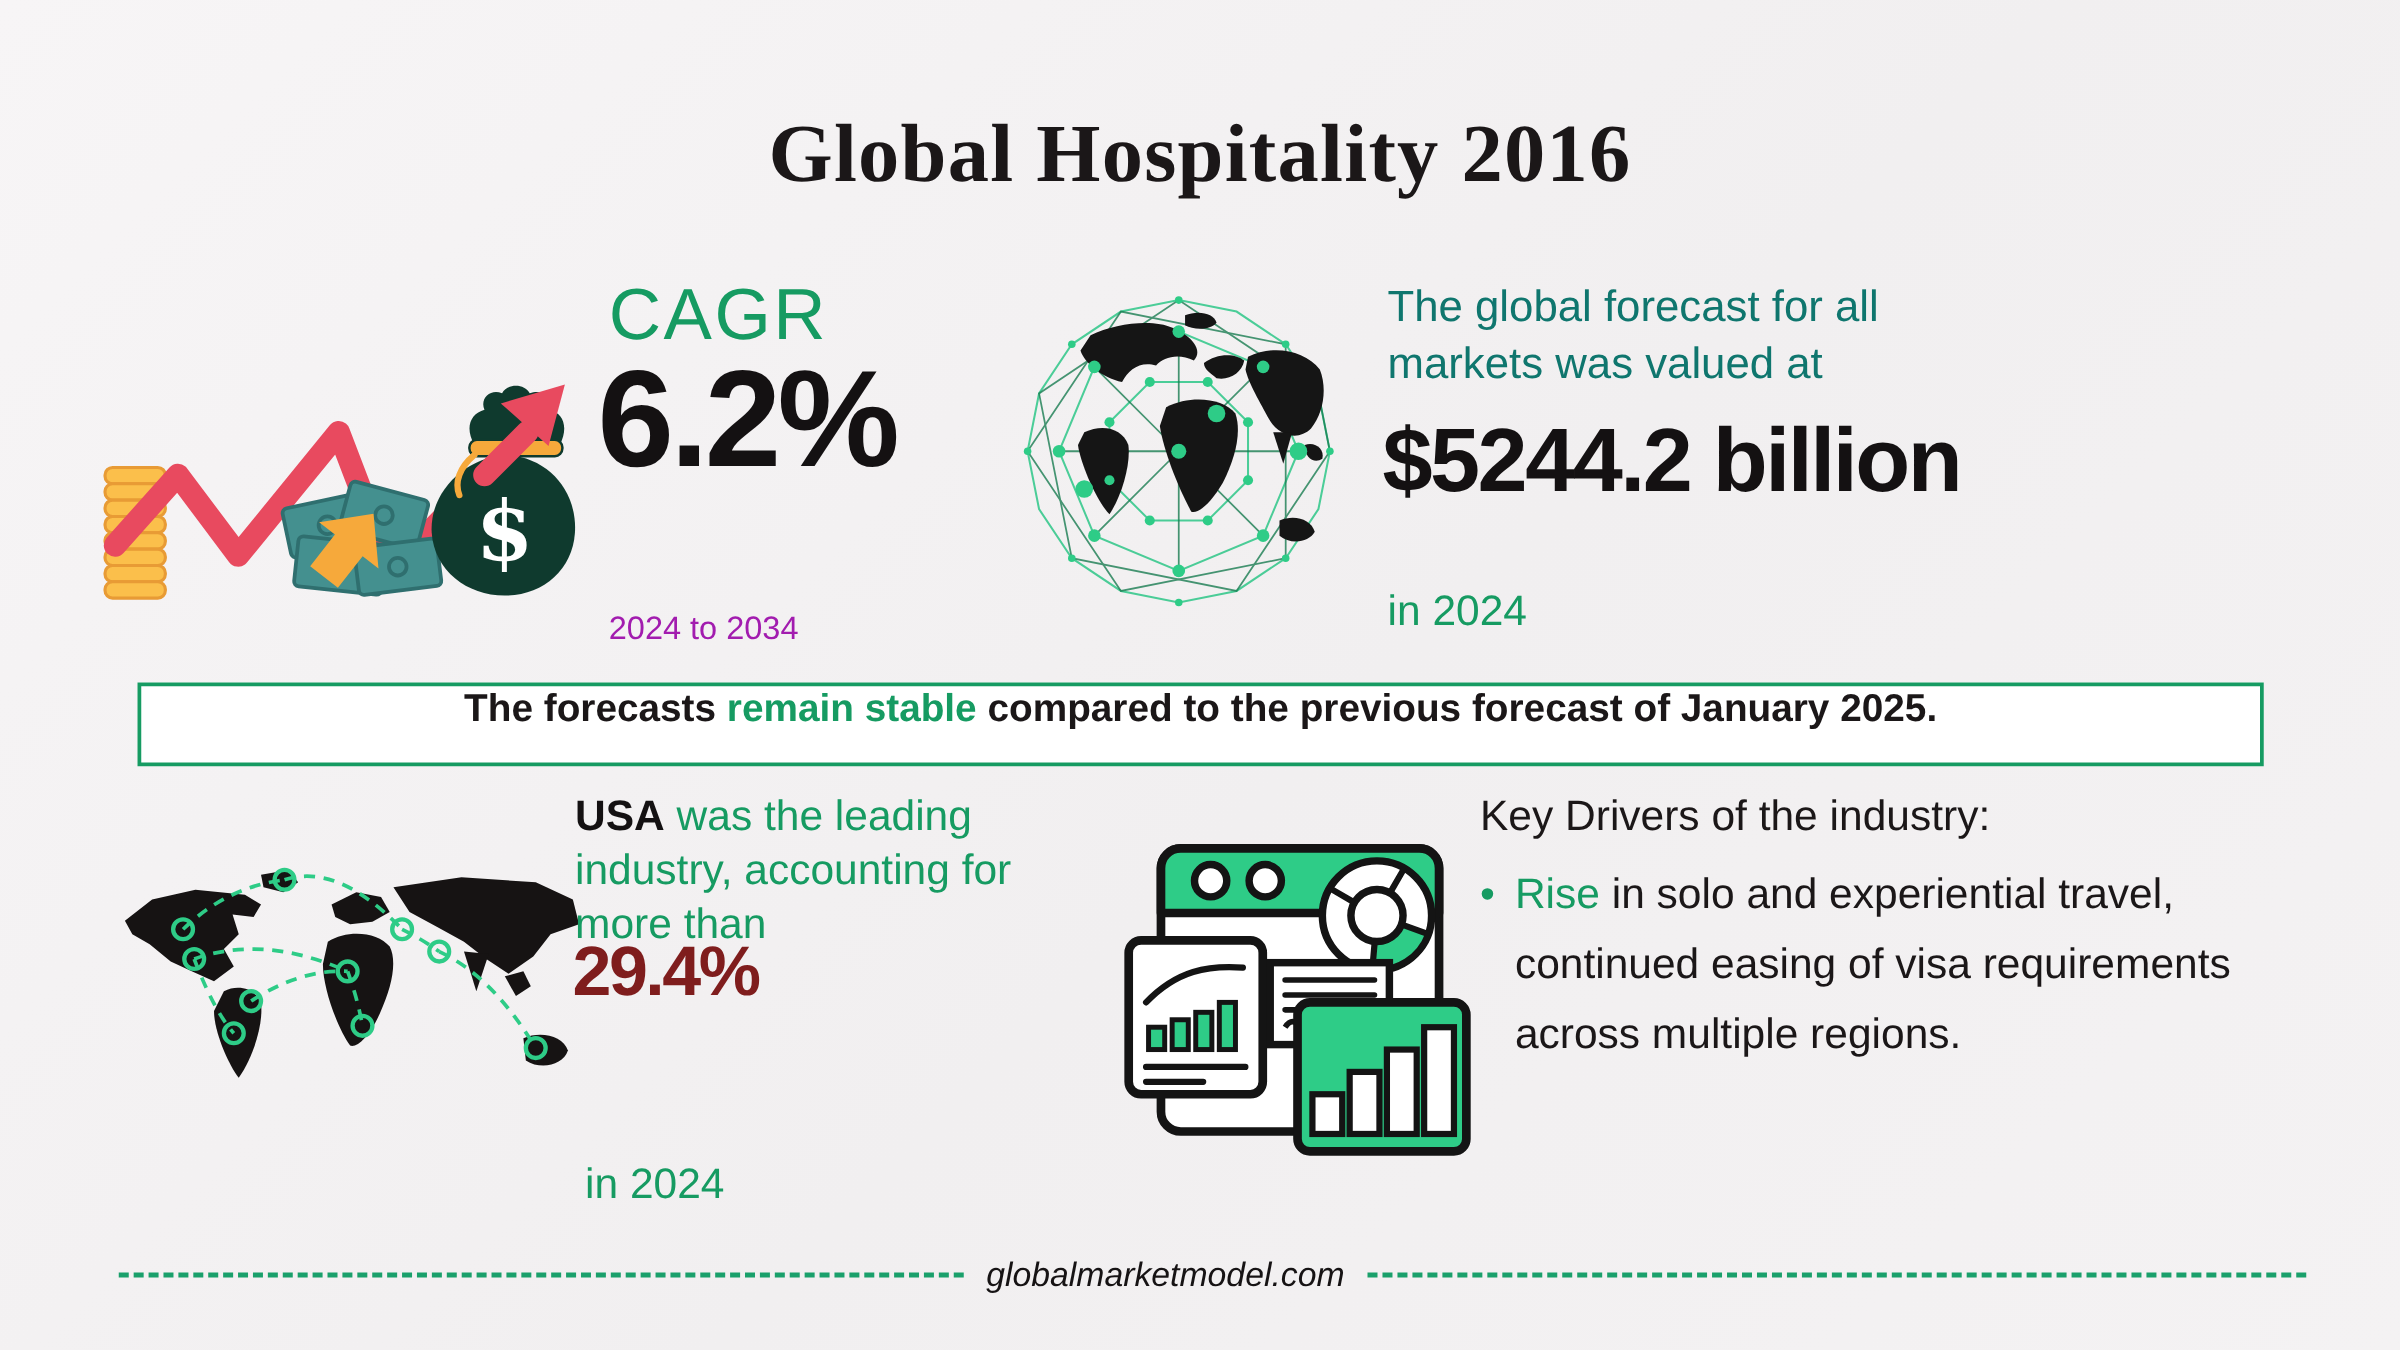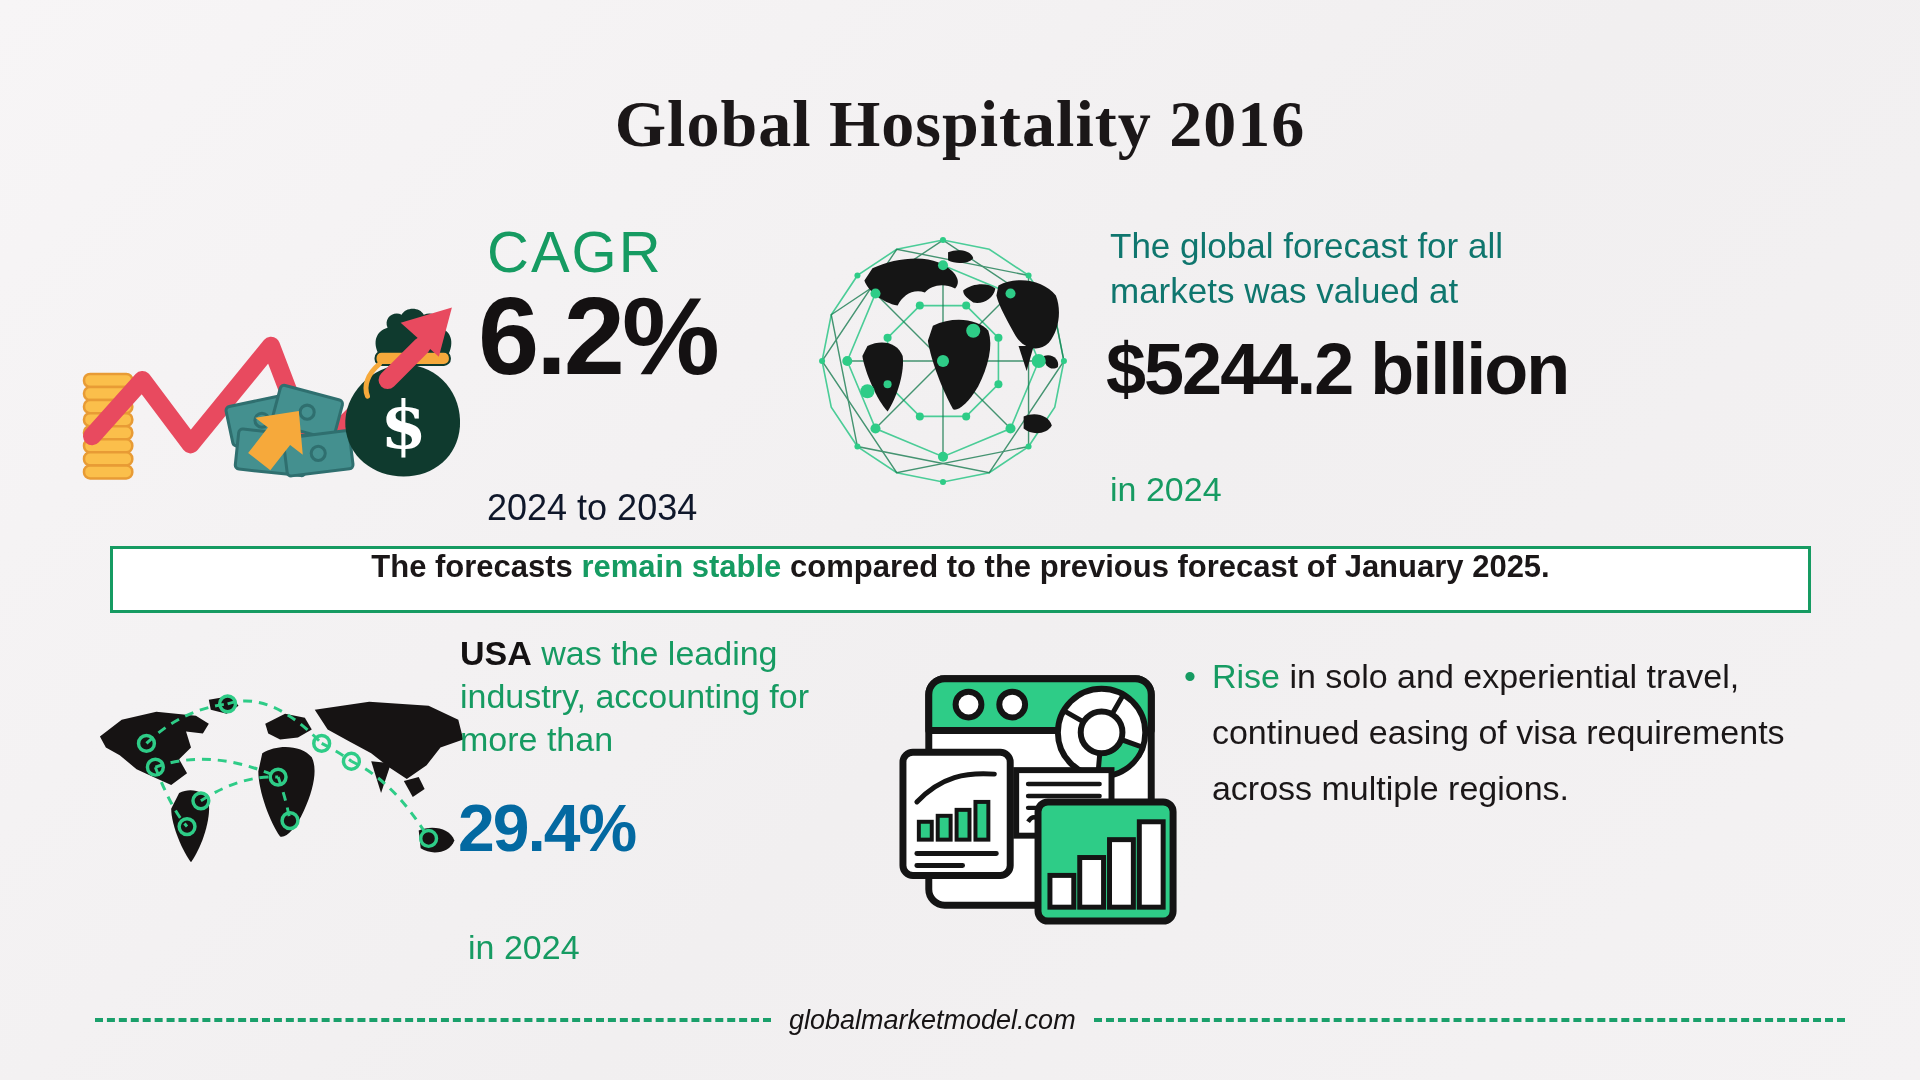--- a/index.html
+++ b/index.html
@@ -19,42 +19,42 @@
     font-family:"Liberation Serif", serif;
     font-weight:800;
     font-size:66px;
     letter-spacing:1px;
     color:#1b1718;
   }
 
   
   .cagr-label { left:487px; top:218px; font-size:58px; font-weight:400; color:#169B62; letter-spacing:2px; }
   .cagr-value { left:478px; top:272px; font-size:110px; font-weight:700; letter-spacing:-3px; color:#141112; }
-  .cagr-period{ left:487px; top:487px; font-size:36px; color:#0f172a; }
+  .cagr-period{ left:487px; top:487px; font-size:26px; color:#a21caf; }
 
   
   .market-intro { left:1110px; top:224px; font-size:35px; line-height:1.28; color:#0f766e; }
   .market-value { left:1106px; top:328px; font-size:72px; font-weight:700; letter-spacing:-2px; color:#141112; }
   .market-year  { left:1110px; top:470px; font-size:34px; color:#169B62; }
 
   
   .banner {
     left:110px; top:546px; width:1701px; height:67px;
     background:#ffffff;
     border:3px solid #169B62;
     display:flex; justify-content:center;
     font-size:31px; font-weight:700; color:#1b1718;
     white-space:pre-wrap;
   }
   .banner .hl { color:#169B62; }
 
   
   .usa-text  { left:460px; top:632px; width:392px; font-size:34px; line-height:1.27; color:#169B62; }
   .usa-text .country { color:#141112; font-weight:700; }
-  .usa-value { left:458px; top:790px; font-size:66px; font-weight:700; letter-spacing:-2px; color:#0369a1; }
+  .usa-value { left:458px; top:744px; font-size:56px; font-weight:700; letter-spacing:-2px; color:#7f1d1d; }
   .usa-year  { left:468px; top:928px; font-size:34px; color:#169B62; }
 
   
   .drivers { left:1184px; top:634px; width:618px; }
   .drivers-heading { font-size:34px; color:#1b1718; }
   .drivers-list { list-style:none; margin-top:14px; }
   .drivers-list li {
     display:flex; gap:16px;
     font-size:34px; line-height:1.65; color:#1b1718;
   }
@@ -273,20 +273,21 @@
     <g fill="#ffffff" stroke="#141414" stroke-width="5">
       <rect x="154" y="232" width="24" height="32"></rect>
       <rect x="184" y="214" width="24" height="50"></rect>
       <rect x="214" y="196" width="24" height="68"></rect>
       <rect x="244" y="178" width="24" height="86"></rect>
     </g>
   </svg>
 </div>
 
 <div class="abs drivers">
+  <div class="drivers-heading">Key Drivers of the industry:</div>
   <ul class="drivers-list">
     <li>
       <p><span class="hl">Rise</span><span> in solo and experiential travel, continued easing of visa requirements across multiple regions.</span></p>
     </li>
   </ul>
 </div>
 
 <div class="abs footer">
   <div class="dash dash-left"></div>
   <div class="footer-url">globalmarketmodel.com</div>

